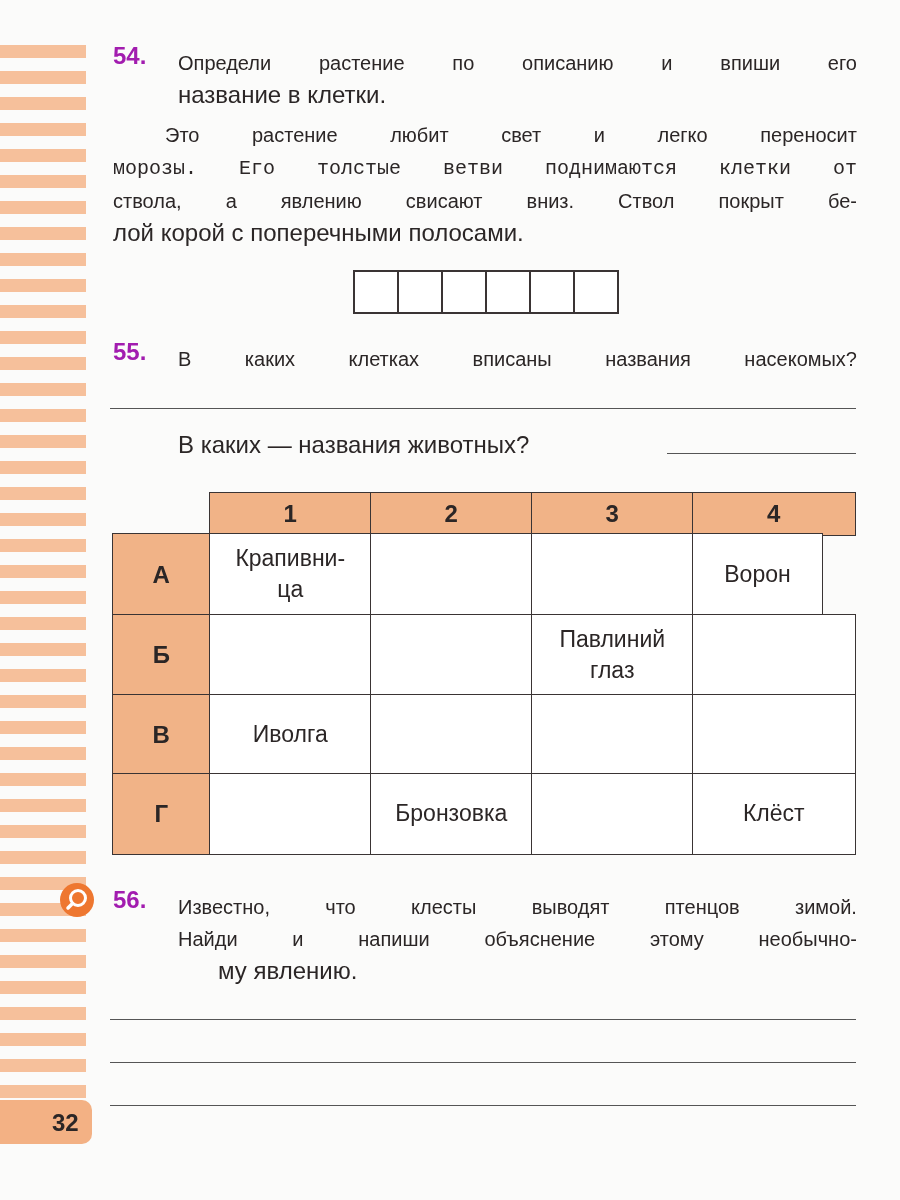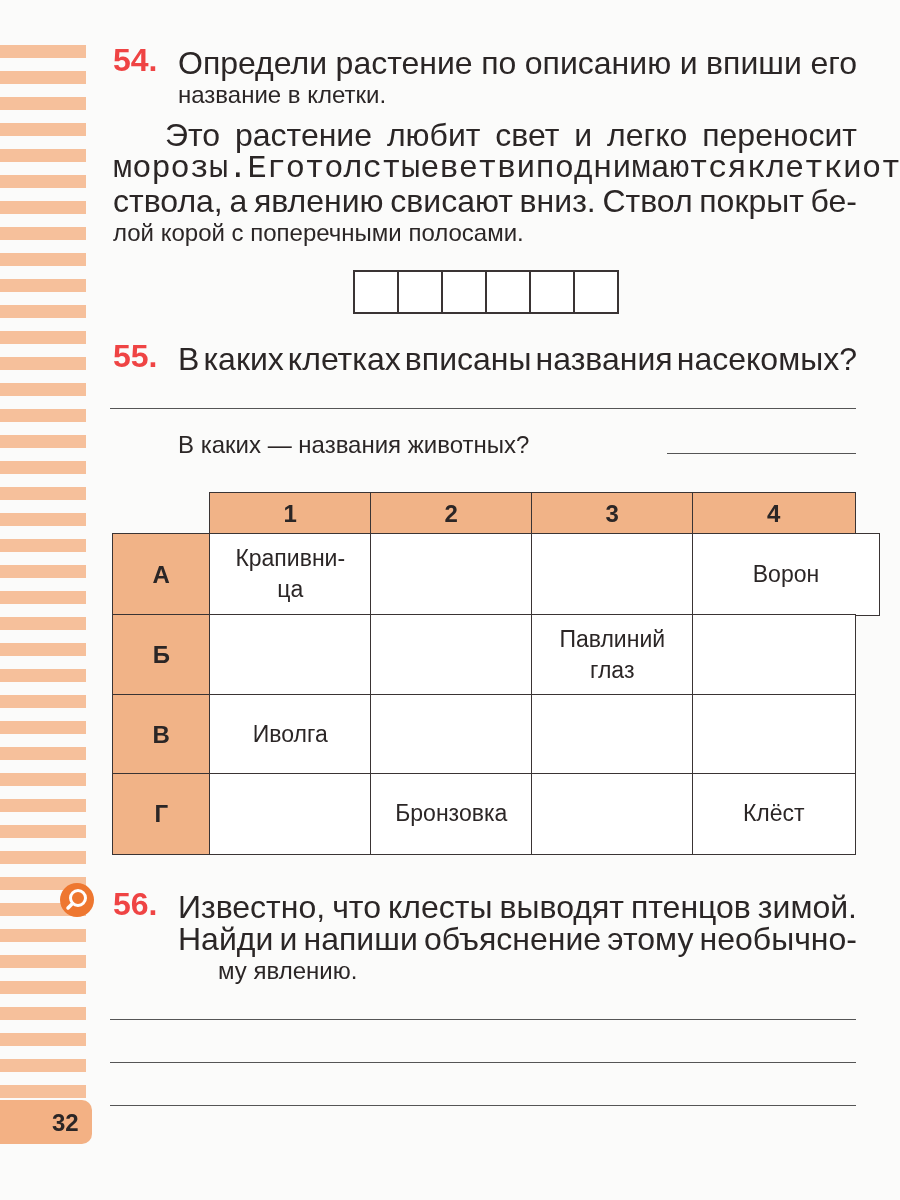--- a/index.html
+++ b/index.html
@@ -42,36 +42,36 @@
     .page-num {
       position: absolute;
       left: 52px;
       top: 1109px;
       font-size: 24px;
       font-weight: bold;
       color: #2b2626;
     }
     .task-num {
       position: absolute;
-      font-size: 32px;
+      font-size: 24px;
       font-weight: bold;
-      color: #ef4444;
+      color: #a21caf;
     }
     .text {
       position: absolute;
       font-size: 24px;
       line-height: 34px;
       color: #2b2626;
       white-space: nowrap;
     }
     .justify-line {
       position: absolute;
       left: 113px;
       width: 744px;
-      font-size: 32px;
+      font-size: 20px;
       line-height: 34px;
       text-align: justify;
       text-align-last: justify;
       white-space: nowrap;
       display: flex;
       justify-content: space-between;
       align-items: center;
     }
     .answer-line {
       position: absolute;
@@ -244,21 +244,21 @@
 <div class="grid" id="grid">
     <div class="cell hdr" style="left: 97px; top: 0px; width: 162.5px; height: 43.5px; white-space: pre-line;">1</div>
     <div class="cell hdr" style="left: 258px; top: 0px; width: 162.5px; height: 43.5px; white-space: pre-line;">2</div>
     <div class="cell hdr" style="left: 419px; top: 0px; width: 162.5px; height: 43.5px; white-space: pre-line;">3</div>
     <div class="cell hdr" style="left: 580px; top: 0px; width: 163.5px; height: 43.5px; white-space: pre-line;">4</div>
     <div class="cell hdr" style="left: 0px; top: 41px; width: 98.5px; height: 82.5px; white-space: pre-line;">А</div>
     <div class="cell " style="left: 97px; top: 41px; width: 162.5px; height: 82.5px; white-space: pre-line;">Крапивни-
 ца</div>
     <div class="cell " style="left: 258px; top: 41px; width: 162.5px; height: 82.5px; white-space: pre-line;"></div>
     <div class="cell " style="left: 419px; top: 41px; width: 162.5px; height: 82.5px; white-space: pre-line;"></div>
-    <div class="cell " style="left: 580px; top: 41px; width: 188px; height: 82.5px; white-space: pre-line;">Ворон</div>
+    <div class="cell " style="left: 580px; top: 41px; width: 131px; height: 82.5px; white-space: pre-line;">Ворон</div>
     <div class="cell hdr" style="left: 0px; top: 122px; width: 98.5px; height: 81.5px; white-space: pre-line;">Б</div>
     <div class="cell " style="left: 97px; top: 122px; width: 162.5px; height: 81.5px; white-space: pre-line;"></div>
     <div class="cell " style="left: 258px; top: 122px; width: 162.5px; height: 81.5px; white-space: pre-line;"></div>
     <div class="cell " style="left: 419px; top: 122px; width: 162.5px; height: 81.5px; white-space: pre-line;">Павлиний
 глаз</div>
     <div class="cell " style="left: 580px; top: 122px; width: 163.5px; height: 81.5px; white-space: pre-line;"></div>
     <div class="cell hdr" style="left: 0px; top: 202px; width: 98.5px; height: 80.5px; white-space: pre-line;">В</div>
     <div class="cell " style="left: 97px; top: 202px; width: 162.5px; height: 80.5px; white-space: pre-line;">Иволга</div>
     <div class="cell " style="left: 258px; top: 202px; width: 162.5px; height: 80.5px; white-space: pre-line;"></div>
     <div class="cell " style="left: 419px; top: 202px; width: 162.5px; height: 80.5px; white-space: pre-line;"></div>

